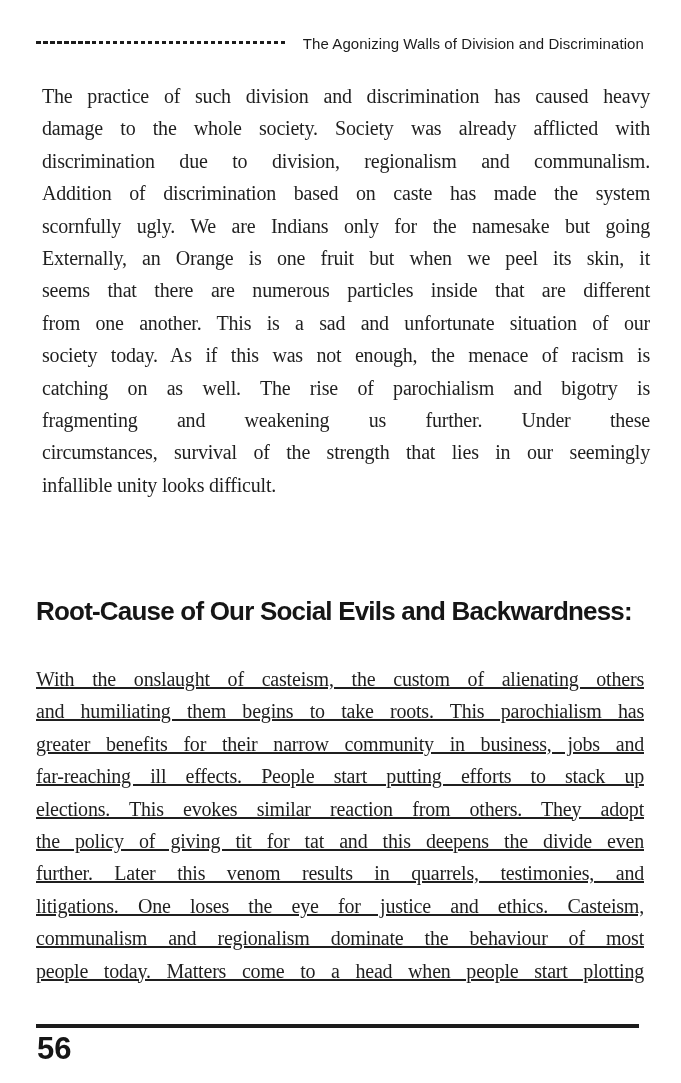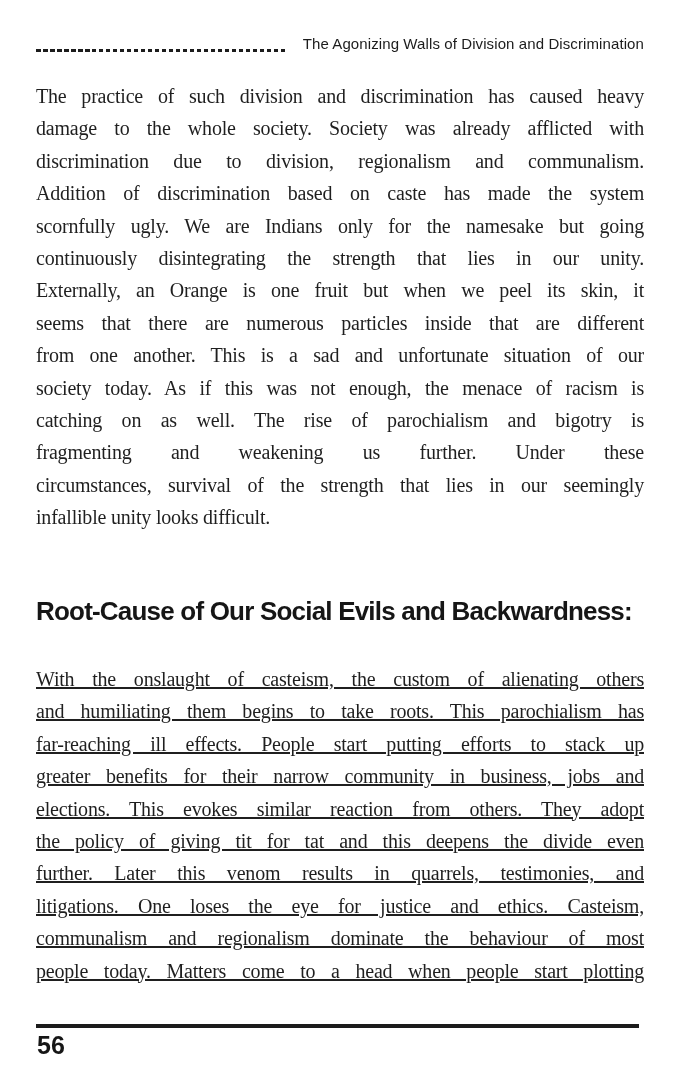--- a/index.html
+++ b/index.html
@@ -12,21 +12,21 @@
     font-family: "Liberation Serif", serif;
   }
 
   
   .header {
     position: absolute;
     left: 36px;
     top: 35px;
     width: 608px;
     display: flex;
-    align-items: flex-end;
+    align-items: flex-start;
     gap: 16px;
   }
   .header-dashes {
     flex: 1 1 auto;
     height: 3px;
     margin-top: 6px;
     background: repeating-linear-gradient(90deg, #1c1c1c 0 4.5px, transparent 4.5px 7px);
   }
   .header-title {
     flex: 0 0 auto;
@@ -48,21 +48,21 @@
     color: #1f1f1f;
     letter-spacing: -0.2px;
   }
   .para .line {
     height: 32.4px;
     white-space: nowrap;
     text-align: justify;
     text-align-last: justify;
   }
   .para.endleft .line:last-child { text-align-last: left; }
-  #para1 { top: 80px; }
+  #para1 { top: 80px; margin-left: 6px; }
   #para2 { top: 663px; text-decoration: underline; }
 
   .section-heading {
     position: absolute;
     left: 36px;
     top: 598px;
     font-family: Liberation Sans, sans-serif;
     font-weight: bold;
     font-size: 26px;
     line-height: 1;
@@ -79,59 +79,58 @@
     width: 603px;
     height: 4px;
     background: #1b1b1b;
   }
   .page-number {
     position: absolute;
     left: 37px;
     top: 1033px;
     font-family: "Liberation Sans", sans-serif;
     font-weight: bold;
-    font-size: 25px;
+    font-size: 31px;
     line-height: 1;
     color: #161616;
   }
 </style>
 </head>
 <body>
 
 <div class="page">
 
   <div class="header">
     <div class="header-dashes"></div>
     <div class="header-title">The Agonizing Walls of Division and Discrimination</div>
   </div>
 
   <div class="para endleft" id="para1">
       <div class="line">The practice of such division and discrimination has caused heavy</div>
       <div class="line">damage to the whole society. Society was already afflicted with</div>
       <div class="line">discrimination due to division, regionalism and communalism.</div>
       <div class="line">Addition of discrimination based on caste has made the system</div>
       <div class="line">scornfully ugly. We are Indians only for the namesake but going</div>
-      <div class="line">continuously disintegrating the strength that lies in our unity.</div>
       <div class="line">Externally, an Orange is one fruit but when we peel its skin, it</div>
       <div class="line">seems that there are numerous particles inside that are different</div>
       <div class="line">from one another. This is a sad and unfortunate situation of our</div>
       <div class="line">society today. As if this was not enough, the menace of racism is</div>
       <div class="line">catching on as well. The rise of parochialism and bigotry is</div>
       <div class="line">fragmenting and weakening us further. Under these</div>
       <div class="line">circumstances, survival of the strength that lies in our seemingly</div>
       <div class="line">infallible unity looks difficult.</div>
     </div>
 
   <div class="section-heading">Root-Cause of Our Social Evils and Backwardness:</div>
 
   <div class="para" id="para2">
       <div class="line">With the onslaught of casteism, the custom of alienating others</div>
       <div class="line">and humiliating them begins to take roots. This parochialism has</div>
+      <div class="line">greater benefits for their narrow community in business, jobs and</div>
       <div class="line">far-reaching ill effects. People start putting efforts to stack up</div>
-      <div class="line">greater benefits for their narrow community in business, jobs and</div>
       <div class="line">elections. This evokes similar reaction from others. They adopt</div>
       <div class="line">the policy of giving tit for tat and this deepens the divide even</div>
       <div class="line">further. Later this venom results in quarrels, testimonies, and</div>
       <div class="line">litigations. One loses the eye for justice and ethics. Casteism,</div>
       <div class="line">communalism and regionalism dominate the behaviour of most</div>
       <div class="line">people today. Matters come to a head when people start plotting</div>
     </div>
 
   <div class="footer-line"></div>
   <div class="page-number">56</div>

